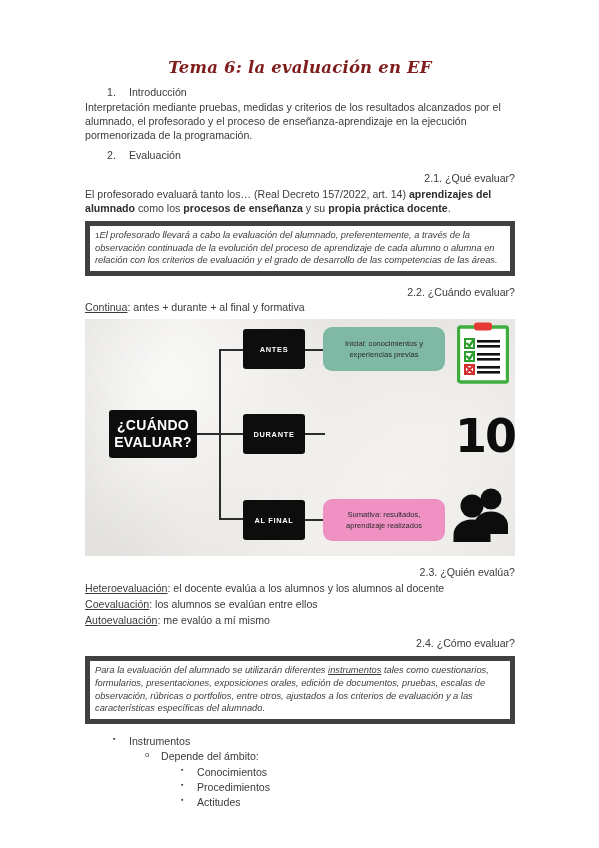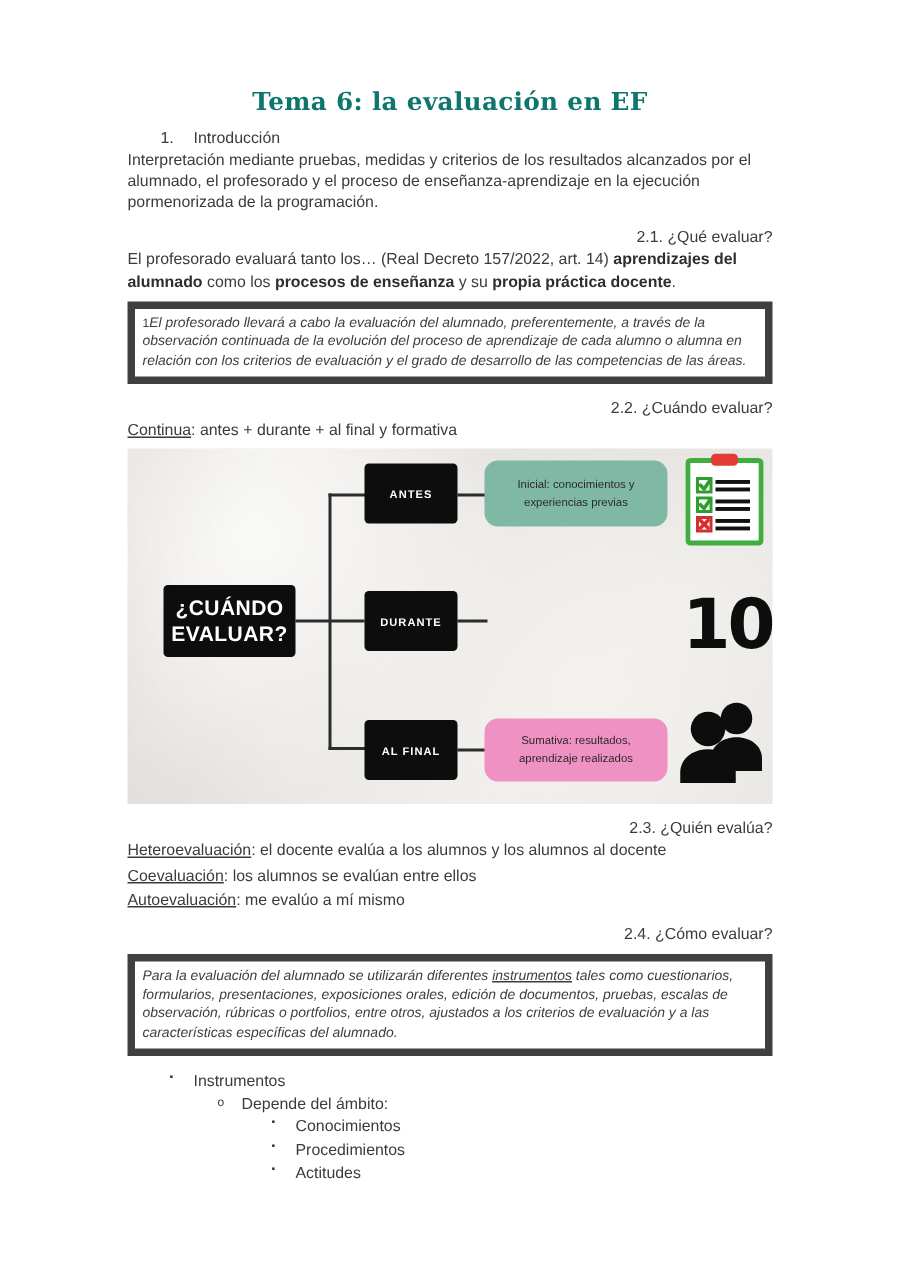--- a/index.html
+++ b/index.html
@@ -29,22 +29,23 @@
     position: absolute;
     left: 85px;
     top: 58px;
     width: 430px;
   }
 
   
   .doc-title {
     font-family: "DejaVu Serif", serif;
     font-weight: bold;
+    font-style: italic;
     font-size: 16.5px;
-    color: #0f766e;
+    color: #7f1d1d;
     text-align: center;
     letter-spacing: 0.2px;
     margin: 0 0 4px 0;
     line-height: 1.25;
   }
 
   
   .h-num {
     font-size: 10.6px;
     color: #3b3b3b;
@@ -207,20 +208,23 @@
 <div class="page">
   <div class="content">
 
     <h1 class="doc-title">Tema 6: la evaluación en EF</h1>
 
     <div class="h-num">
       <span class="numlabel">1.</span><span>Introducción</span>
     </div>
     <p class="para">Interpretación mediante pruebas, medidas y criterios de los resultados alcanzados por el alumnado, el profesorado y el proceso de enseñanza-aprendizaje en la ejecución pormenorizada de la programación.</p>
 
+    <div class="h-num">
+      <span class="numlabel">2.</span><span>Evaluación</span>
+    </div>
 
     <div class="h-sub">
       <span>2.1.</span>
       <span>¿Qué evaluar?</span>
     </div>
     <p class="para"><span>El profesorado evaluará tanto los… (Real Decreto 157/2022, art. 14) </span><b>aprendizajes del alumnado</b><span> como los </span><b>procesos de enseñanza</b><span> y su </span><b>propia práctica docente</b><span>.</span></p>
 
     <div class="quotebox"><span class="sup">1</span><span>El profesorado llevará a cabo la evaluación del alumnado, preferentemente, a través de la observación continuada de la evolución del proceso de aprendizaje de cada alumno o alumna en relación con los criterios de evaluación y el grado de desarrollo de las competencias de las áreas.</span></div>
 
     <div class="h-sub">

